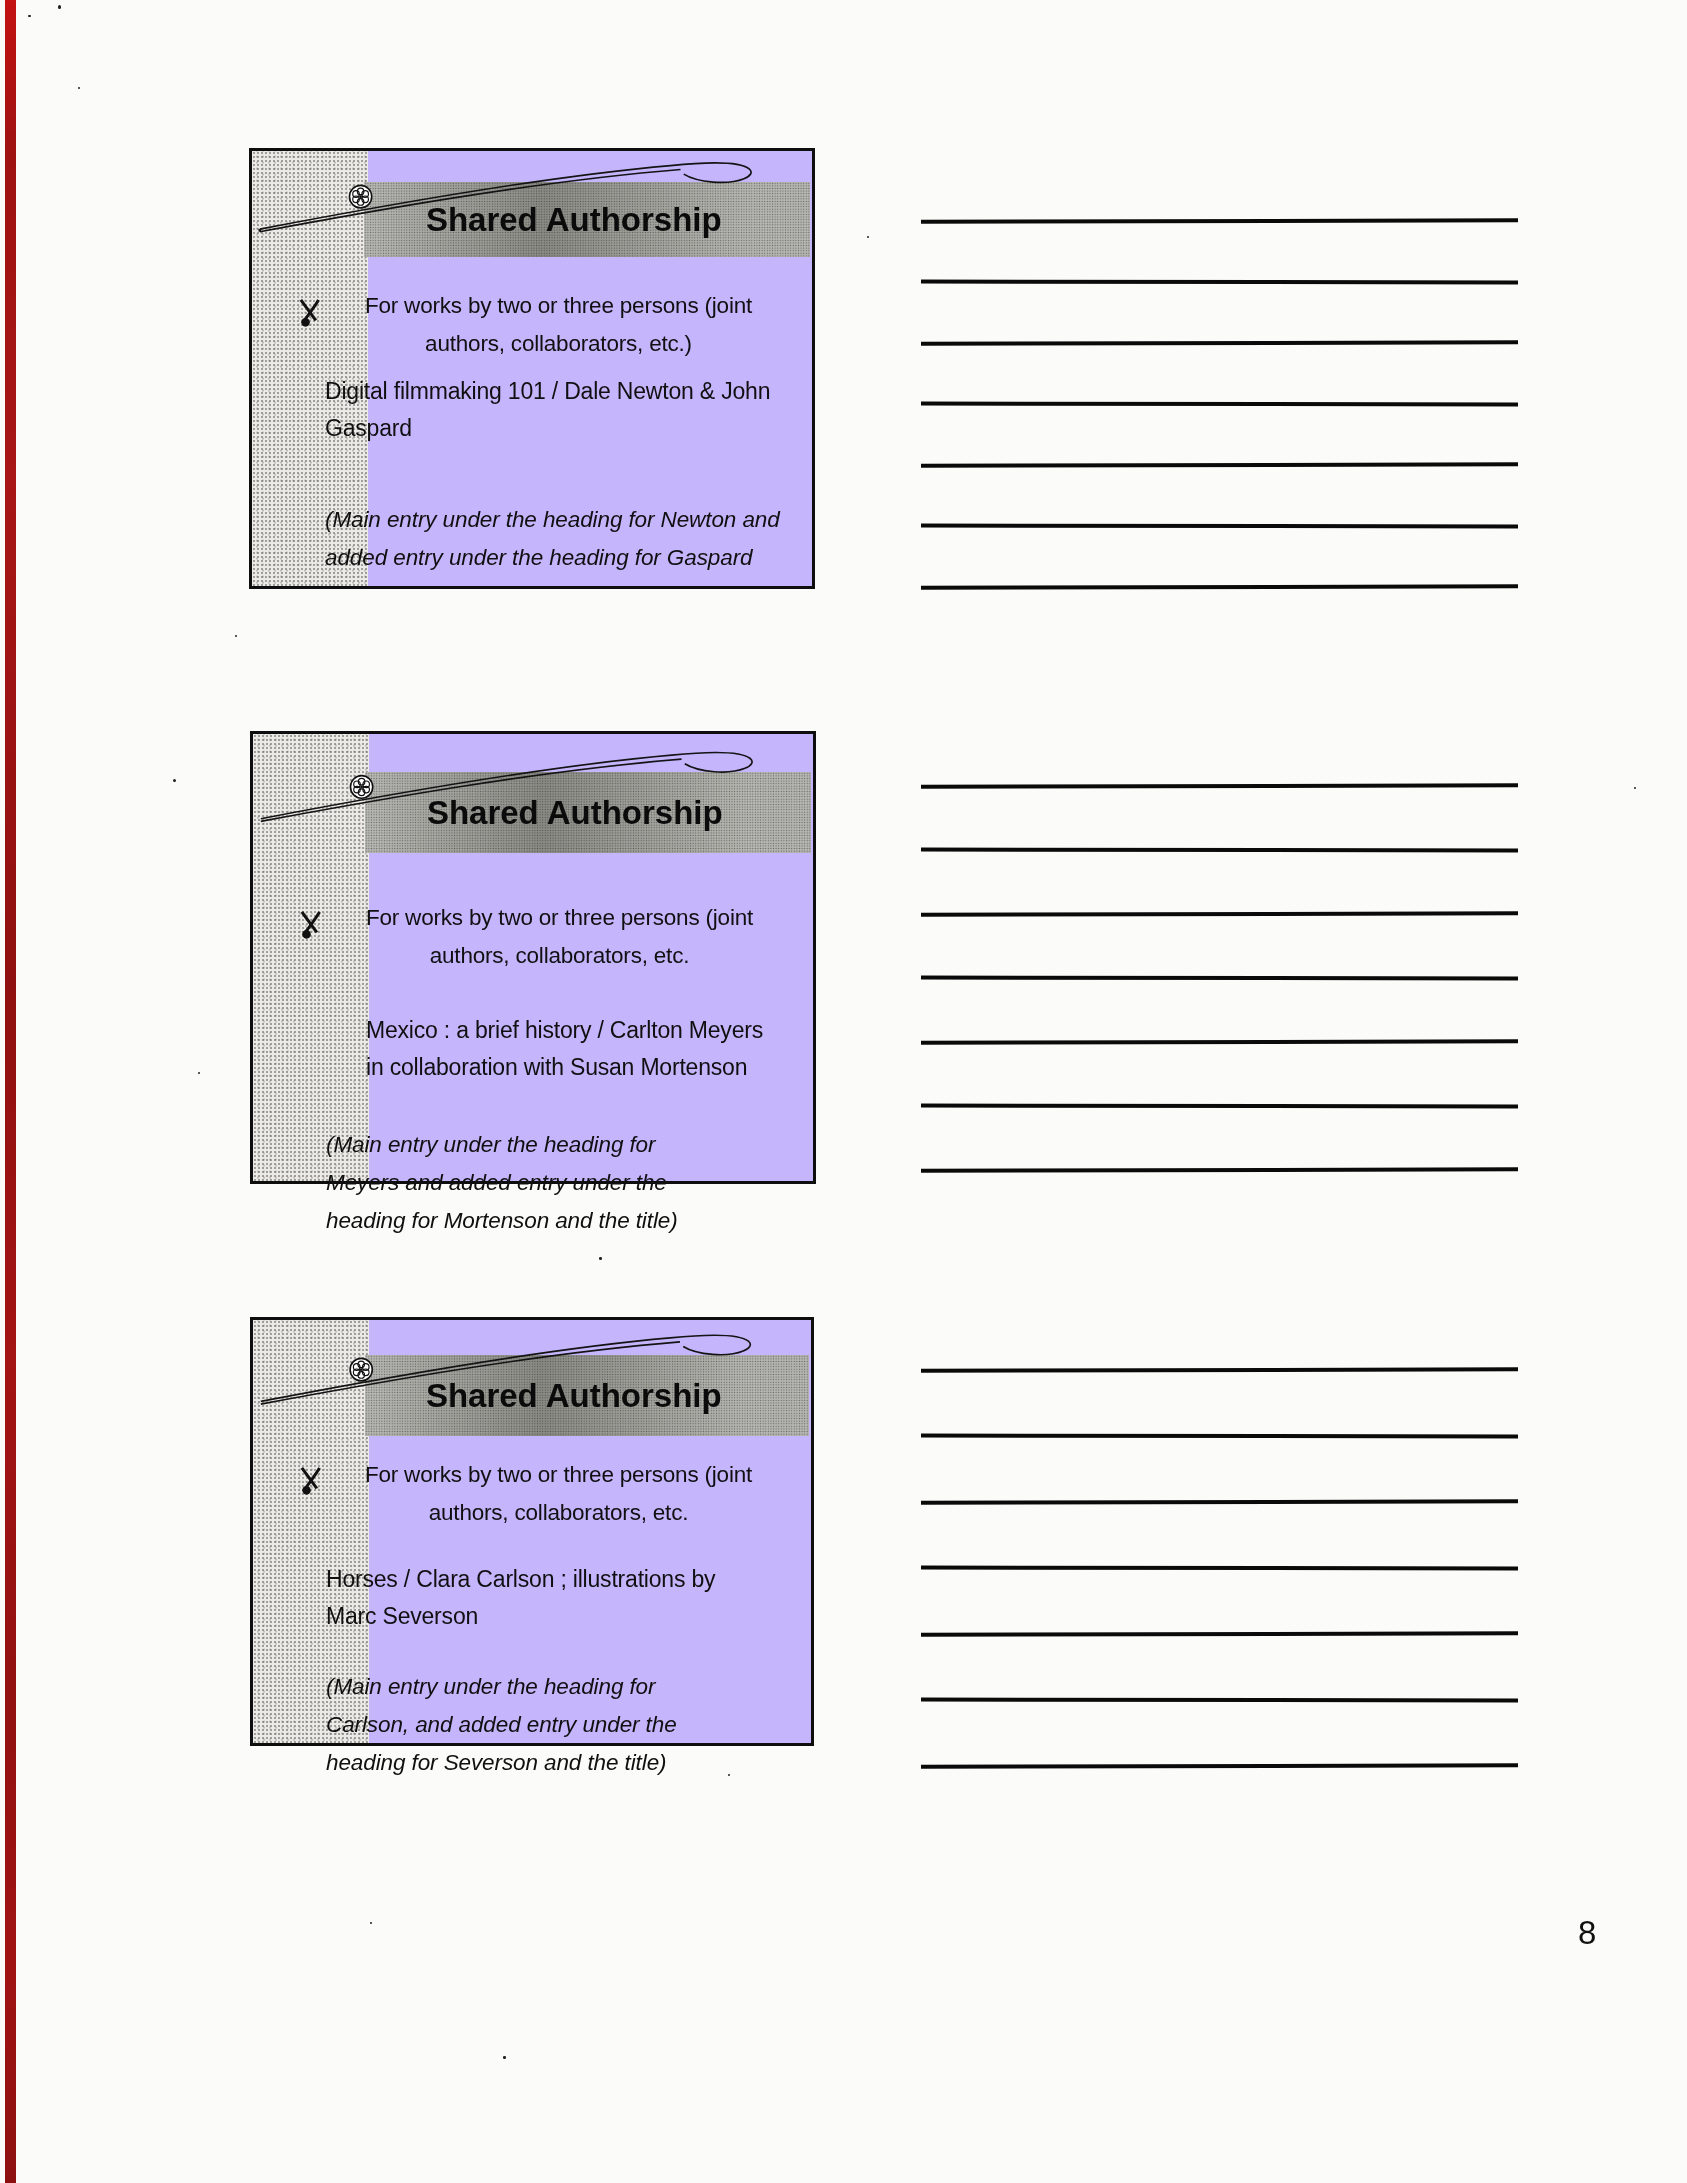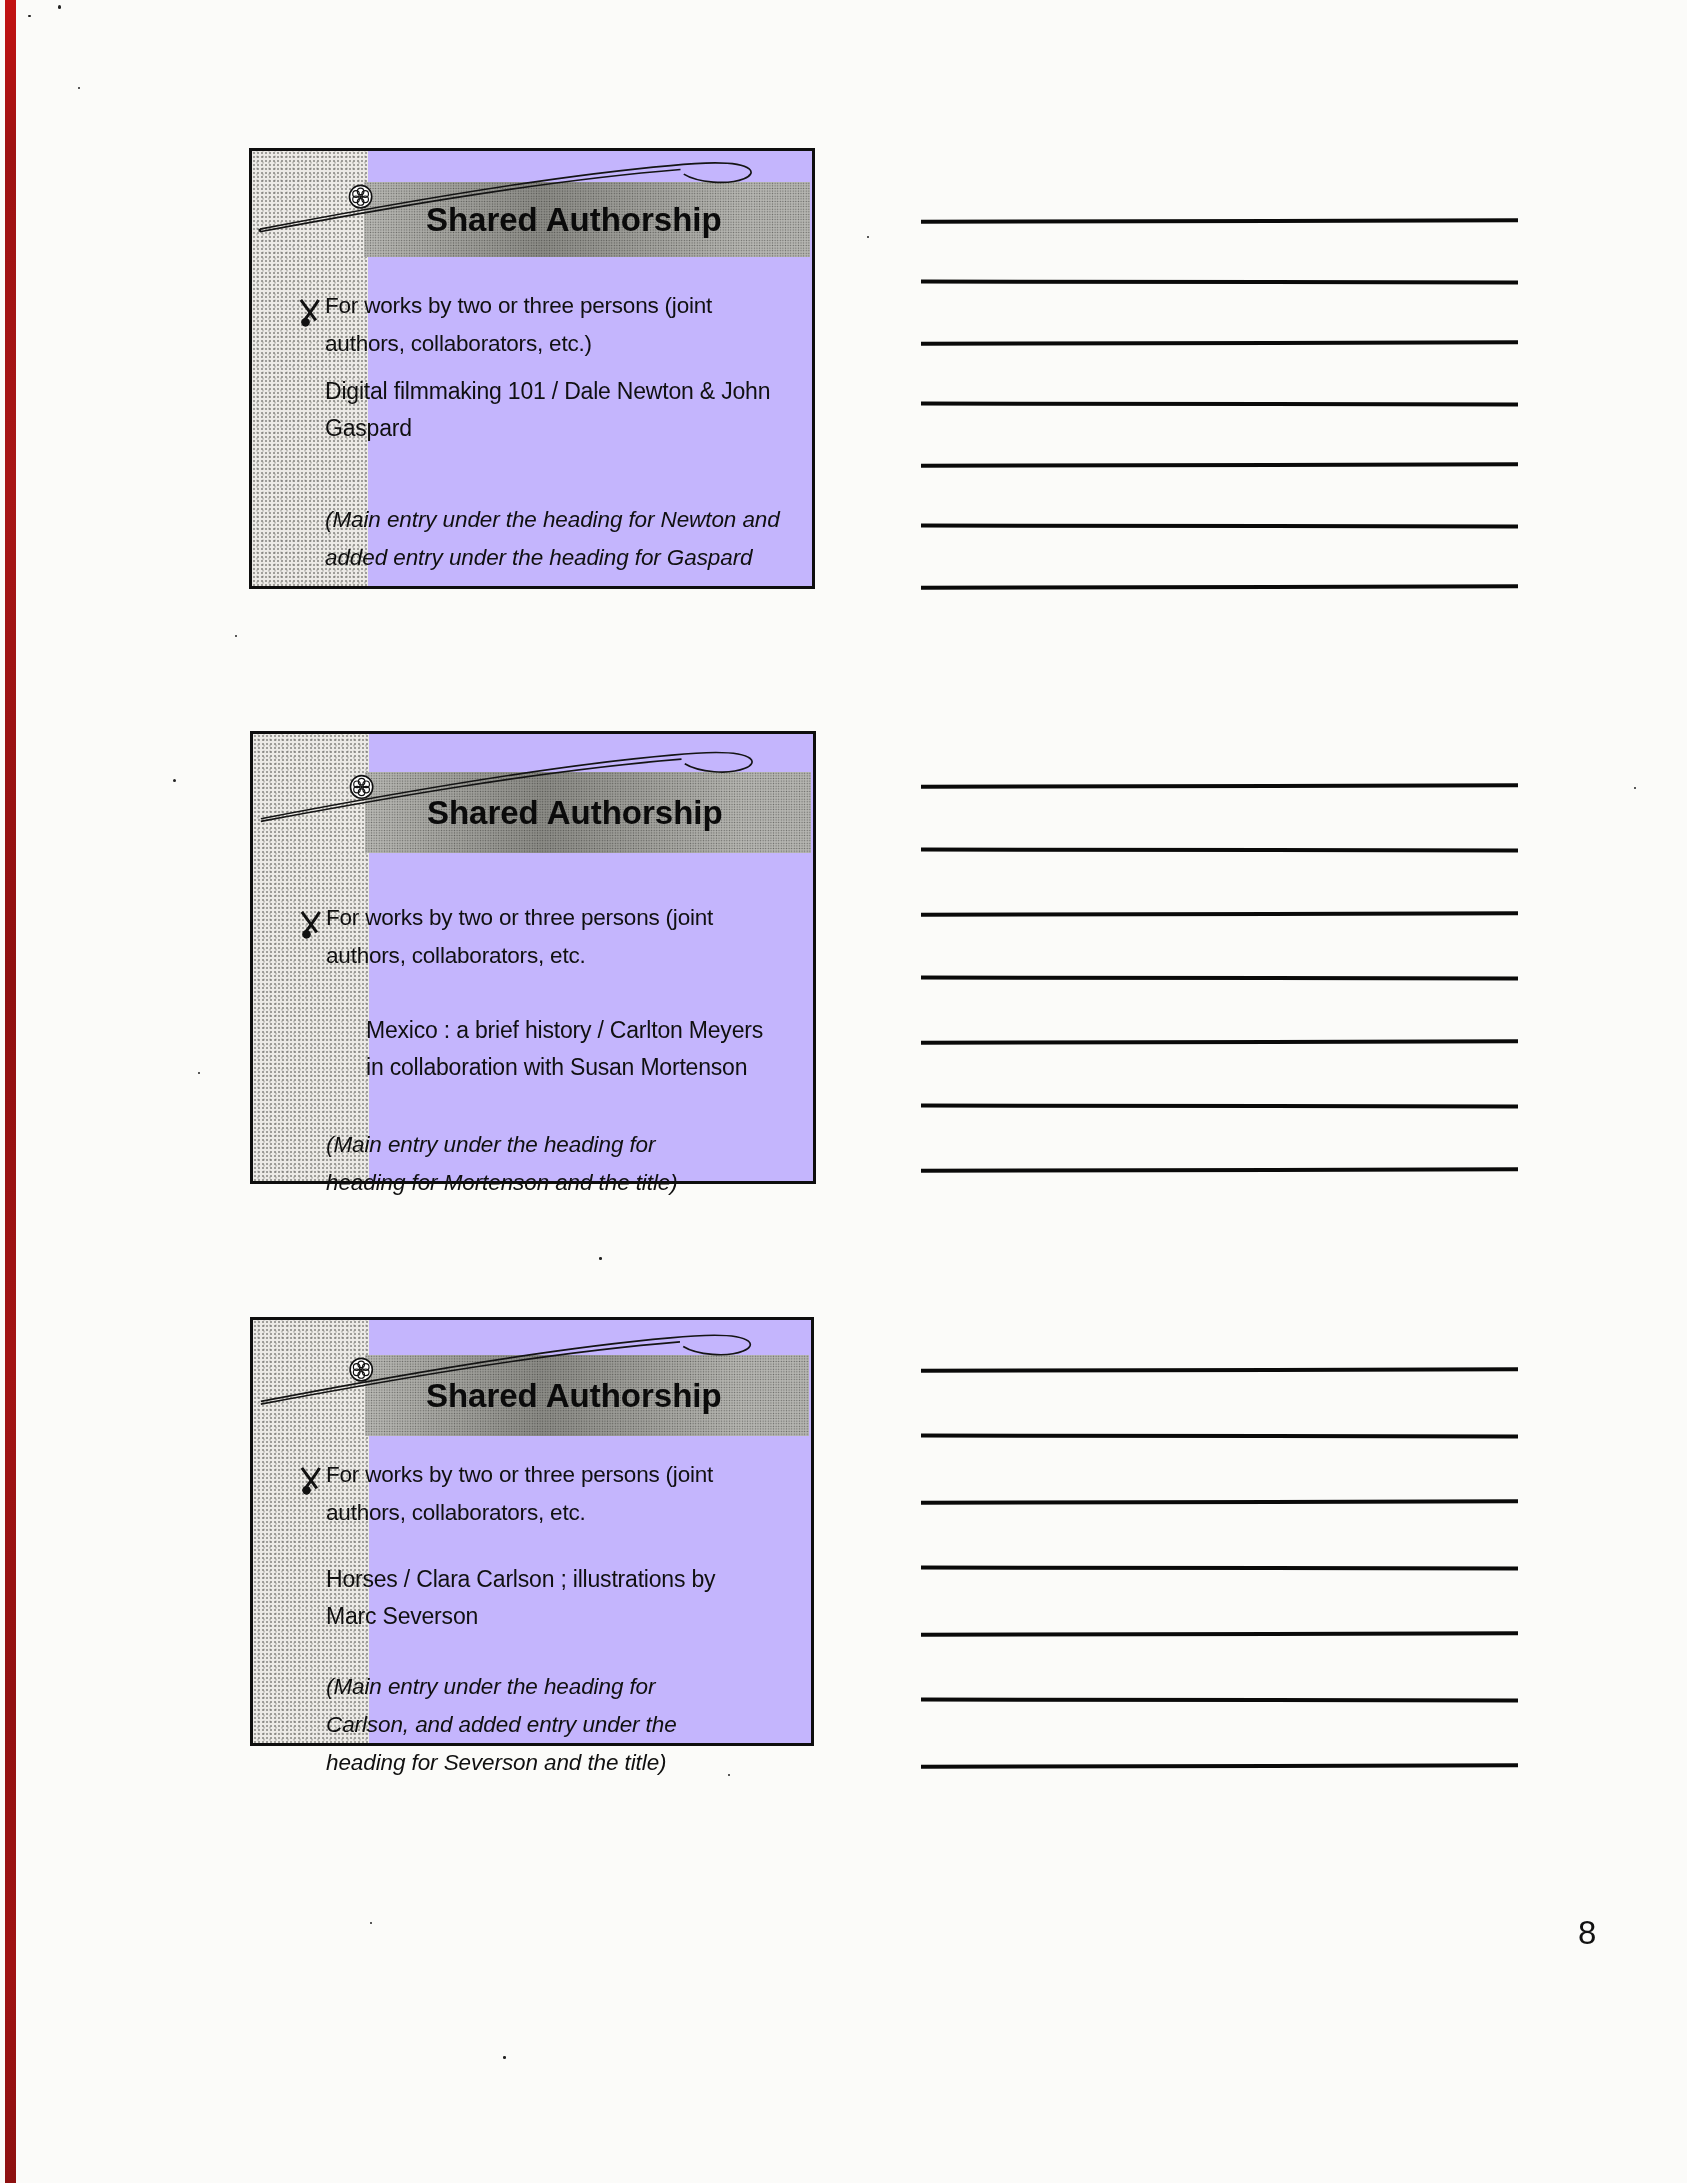--- a/index.html
+++ b/index.html
@@ -50,21 +50,21 @@
   }
   .swoosh{position:absolute;left:0;top:0;width:100%;height:139px;pointer-events:none;}
 
   .bullet-icon{position:absolute;left:46px;width:22.5px;height:28px;}
   .s1 .bullet-icon{top:148px;}
   .s2 .bullet-icon{top:177px;}
   .s3 .bullet-icon{top:147px;}
 
   .tblock{position:absolute;left:73px;right:20px;white-space:nowrap;}
   .tblock .tline{display:block;}
-  .bullet-text{font-size:22.5px;line-height:38px;letter-spacing:-0.2px;}
+  .bullet-text{font-size:22.5px;line-height:38px;letter-spacing:-0.2px;text-align:center;}
   .s1 .bullet-text{top:136px;}
   .s2 .bullet-text{top:165px;}
   .s3 .bullet-text{top:136px;}
   .example-text{font-size:23px;line-height:37px;letter-spacing:-0.2px;}
   .s1 .example-text{top:222px;}
   .s2 .example-text{top:278px;margin-left:40px;}
   .s3 .example-text{top:241px;}
   .note-text{font-size:22.5px;line-height:38px;font-style:italic;letter-spacing:-0.1px;margin-top:40px;}
   .s1 .note-text{top:310px;}
   .s2 .note-text{top:352px;}
@@ -156,20 +156,21 @@
   <div class="tblock bullet-text">
       <div class="tline">For works by two or three persons (joint</div>
       <div class="tline">authors, collaborators, etc.</div>
     </div>
   <div class="tblock example-text">
       <div class="tline">Mexico : a brief history / Carlton Meyers</div>
       <div class="tline">in collaboration with Susan Mortenson</div>
     </div>
   <div class="tblock note-text">
       <div class="tline">(Main entry under the heading for</div>
+      <div class="tline">Meyers and added entry under the</div>
       <div class="tline">heading for Mortenson and the title)</div>
     </div>
 </section>
 
 <section class="slide s3">
   <div class="texture-strip"></div>
   <div class="band">
     <span class="slide-title">Shared Authorship</span>
   </div>
   <svg class="swoosh" viewBox="0 0 856 210" preserveAspectRatio="none">

